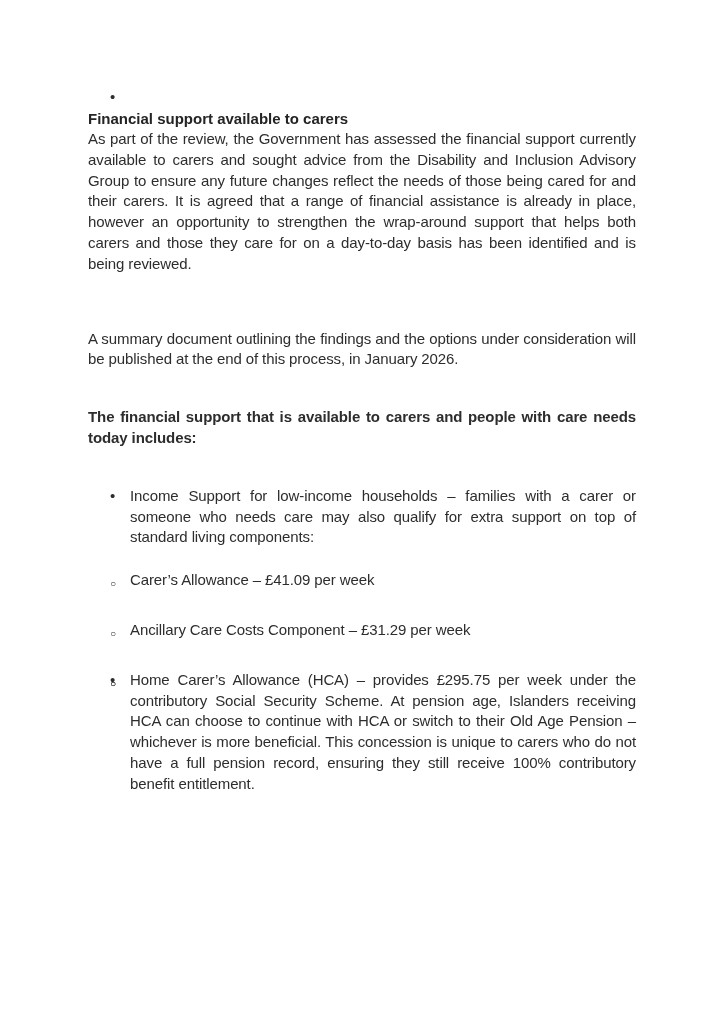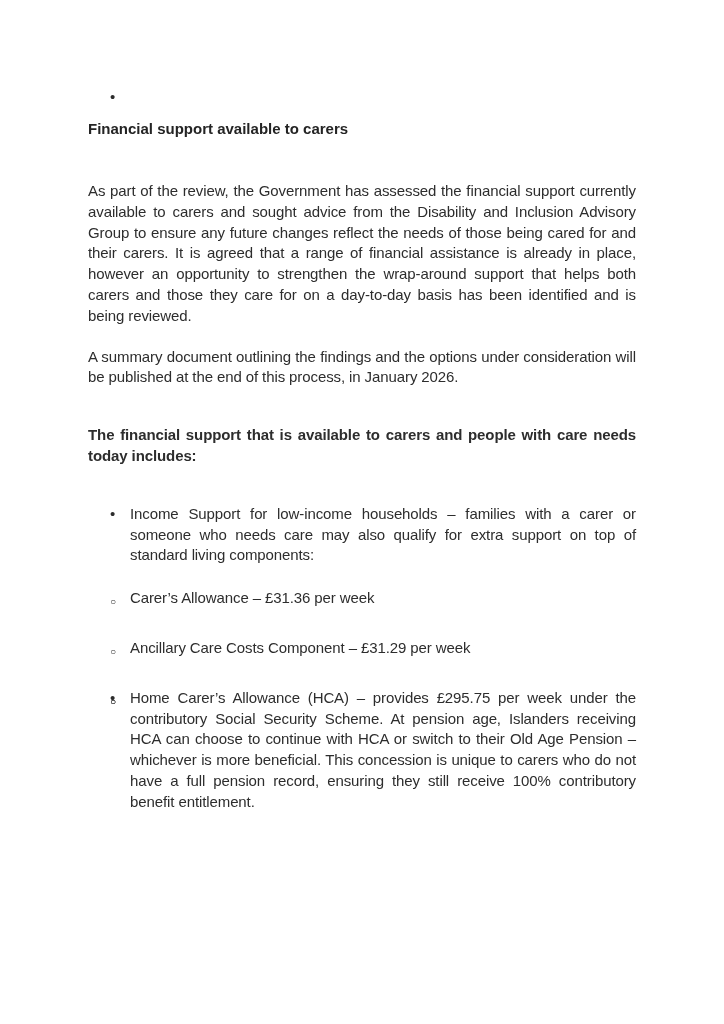--- a/index.html
+++ b/index.html
@@ -24,21 +24,21 @@
     font-size: 15px;
     line-height: 20.8px;
     text-align: justify;
     letter-spacing: -0.1px;
   }
   .heading {
     font-size: 15px;
     line-height: 20px;
     font-weight: bold;
     color: #242424;
-    margin-top: 32px;
+    margin-top: 22px;
   }
   .bullet-item {
     position: relative;
     padding-left: 42px;
     font-size: 15px;
     line-height: 20.8px;
     text-align: justify;
     letter-spacing: -0.1px;
   }
   .bullet-item .marker {
@@ -46,22 +46,22 @@
     left: 22px;
     top: 0;
     width: 16px;
     text-align: left;
   }
   .marker.disc { font-size: 15px; }
   .marker.circle { font-size: 10px; top: 4px; }
   .sub-item {
     text-align: left;
   }
-  .mt-para1 { margin-top: 42px; }
-  .mt-para2 { margin-top: 20px; }
+  .mt-para1 { }
+  .mt-para2 { margin-top: 54px; }
   .mt-para3 { margin-top: 37px; font-weight: bold; }
   .mt-income { margin-top: 37px; }
   .mt-sub1 { margin-top: 22px; }
   .mt-sub { margin-top: 29px; }
   .mt-hca { margin-top: 28px; }
 </style>
 </head>
 <body>
 
 <div class="page">
@@ -79,21 +79,21 @@
 
     <div class="para mt-para3">The financial support that is available to carers and people with care needs today includes:</div>
 
     <div class="bullet-item mt-income">
       <span class="marker disc">•</span>
       <span>Income Support for low-income households – families with a carer or someone who needs care may also qualify for extra support on top of standard living components:</span>
     </div>
 
     <div class="bullet-item sub-item mt-sub1">
       <span class="marker circle">○</span>
-      <span>Carer’s Allowance – £31.36 per week</span>
+      <span>Carer’s Allowance – £41.09 per week</span>
     </div>
 
     <div class="bullet-item sub-item mt-sub">
       <span class="marker circle">○</span>
       <span>Ancillary Care Costs Component – £31.29 per week</span>
     </div>
 
     <div class="bullet-item sub-item mt-sub">
       <span class="marker circle">○</span>
     </div>

